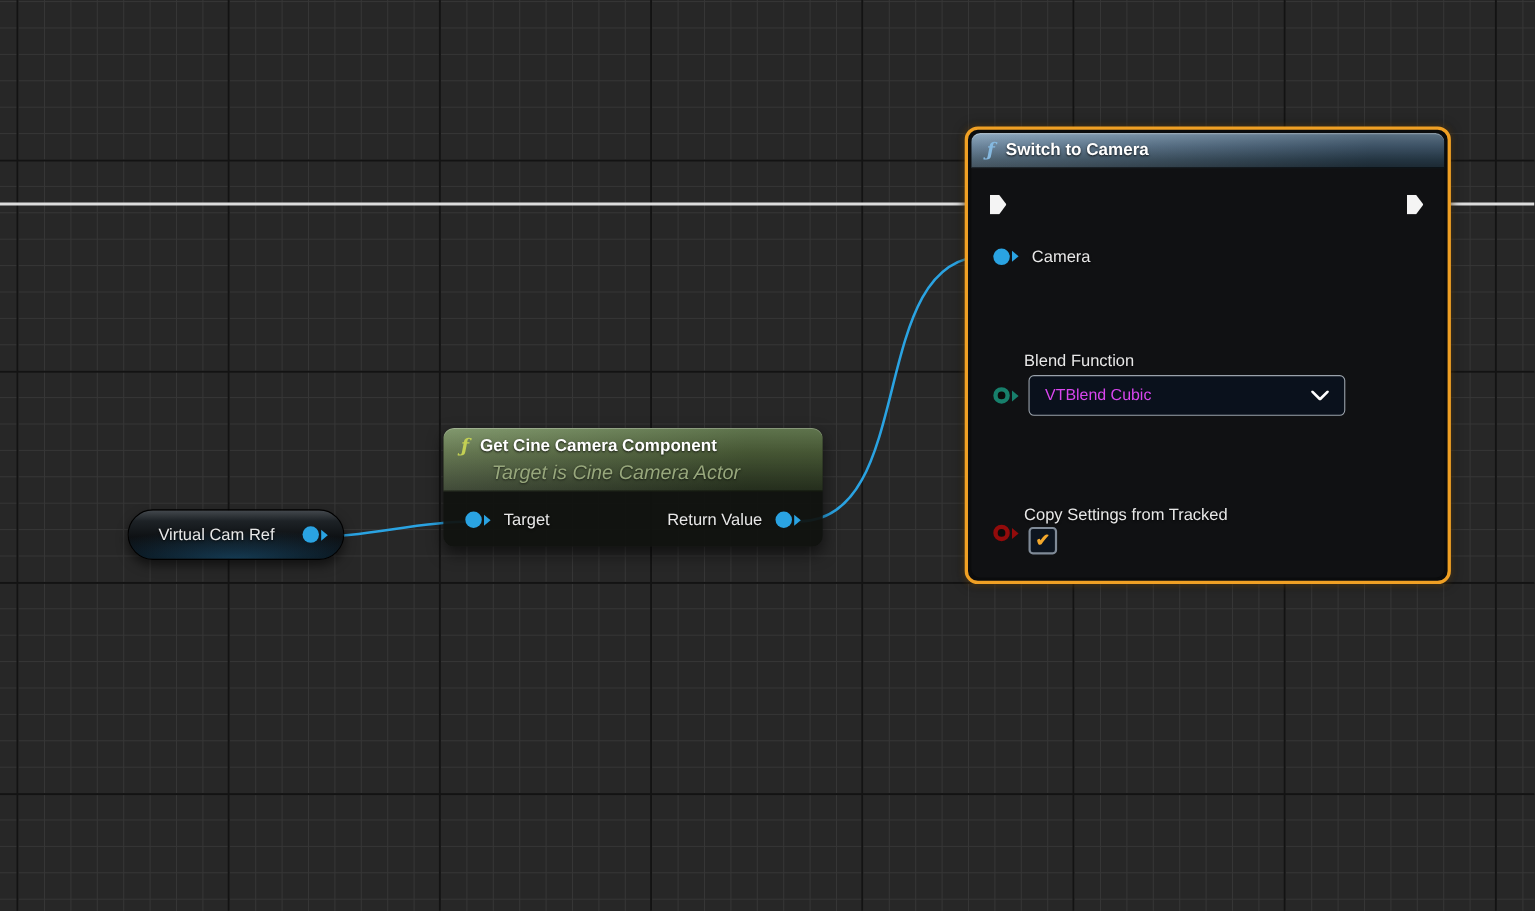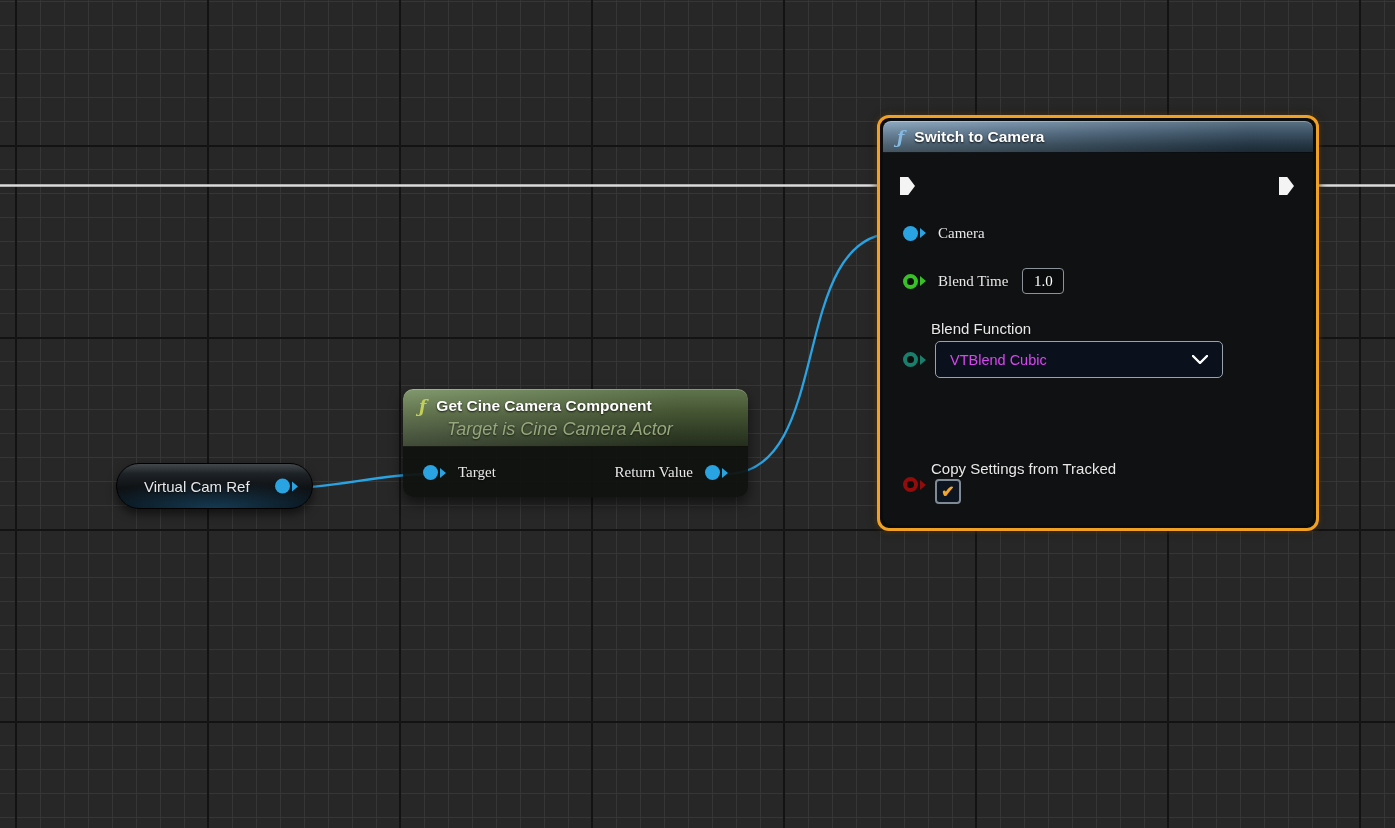--- a/index.html
+++ b/index.html
@@ -28,21 +28,21 @@
   svg.wires{position:absolute;left:0;top:0;z-index:1;}
 
   
   .node{position:absolute;z-index:2;}
   .fn-icon{font-family:"DejaVu Serif",serif;font-style:italic;font-weight:bold;font-size:17px;}
   .pin-circle{width:15px;height:15px;border-radius:50%;flex:0 0 auto;}
   .pin-ring{border:4px solid;background:#0b0b0b;}
   .pin-arrow{width:0;height:0;border-top:5px solid transparent;border-bottom:5px solid transparent;border-left-width:6px;border-left-style:solid;margin-left:2px;flex:0 0 auto;}
   .exec-pin{width:15px;height:18px;background:#f4f4f4;clip-path:polygon(0 0,55% 0,100% 50%,55% 100%,0 100%);}
   .pin-label{font-size:15px;color:#e8e8e8;white-space:nowrap;text-shadow:0 1px 2px rgba(0,0,0,.7);}
-  .row{position:absolute;display:flex;align-items:center;font-family:Liberation Serif, serif;}
+  .row{position:absolute;display:flex;align-items:center;}
 
   
   .var-node{
     left:116px;top:463px;width:197px;height:46px;border-radius:23px;
     background:
       radial-gradient(120% 95% at 50% 100%,rgba(45,140,200,.38),rgba(0,0,0,0) 62%),
       linear-gradient(180deg,#43484d 0%,#1d2226 22%,#0e1114 55%,#050709 100%);
     border:1px solid #000;
     box-shadow:0 5px 10px rgba(0,0,0,.55);
     display:flex;align-items:center;text-align:center;
@@ -155,26 +155,20 @@
 
     <span class="exec-pin" style="position:absolute;left:17px;top:56px;"></span>
     <span class="exec-pin" style="position:absolute;right:19px;top:56px;"></span>
 
     <div class="row" style="left:20px;top:97px;height:30px;">
       <span class="pin-circle" style="background:var(--object-pin);"></span>
       <span class="pin-arrow" style="border-left-color:var(--object-pin);"></span>
       <span class="pin-label" style="margin-left:12px;">Camera</span>
     </div>
 
-    <div class="row" style="left:20px;top:145px;height:30px;">
-      <span class="pin-circle pin-ring" style="border-color:var(--float-pin);"></span>
-      <span class="pin-arrow" style="border-left-color:var(--float-pin);"></span>
-      <span class="pin-label" style="margin-left:12px;margin-right:14px;">Blend Time</span>
-      <span class="valuebox">1.0</span>
-    </div>
 
     <span class="pin-label" style="position:absolute;left:48px;top:199px;">Blend Function</span>
     <div class="row" style="left:20px;top:231px;">
       <span class="pin-circle pin-ring" style="border-color:var(--enum-pin);"></span>
       <span class="pin-arrow" style="border-left-color:var(--enum-pin);"></span>
     </div>
     <div class="dropdown">
       <span>VTBlend Cubic</span>
       <svg width="16" height="9" viewBox="0 0 16 9">
         <polyline points="1,1 8,8 15,1" fill="none" stroke="#ffffff" stroke-width="2.4" stroke-linecap="round" stroke-linejoin="round"></polyline>

